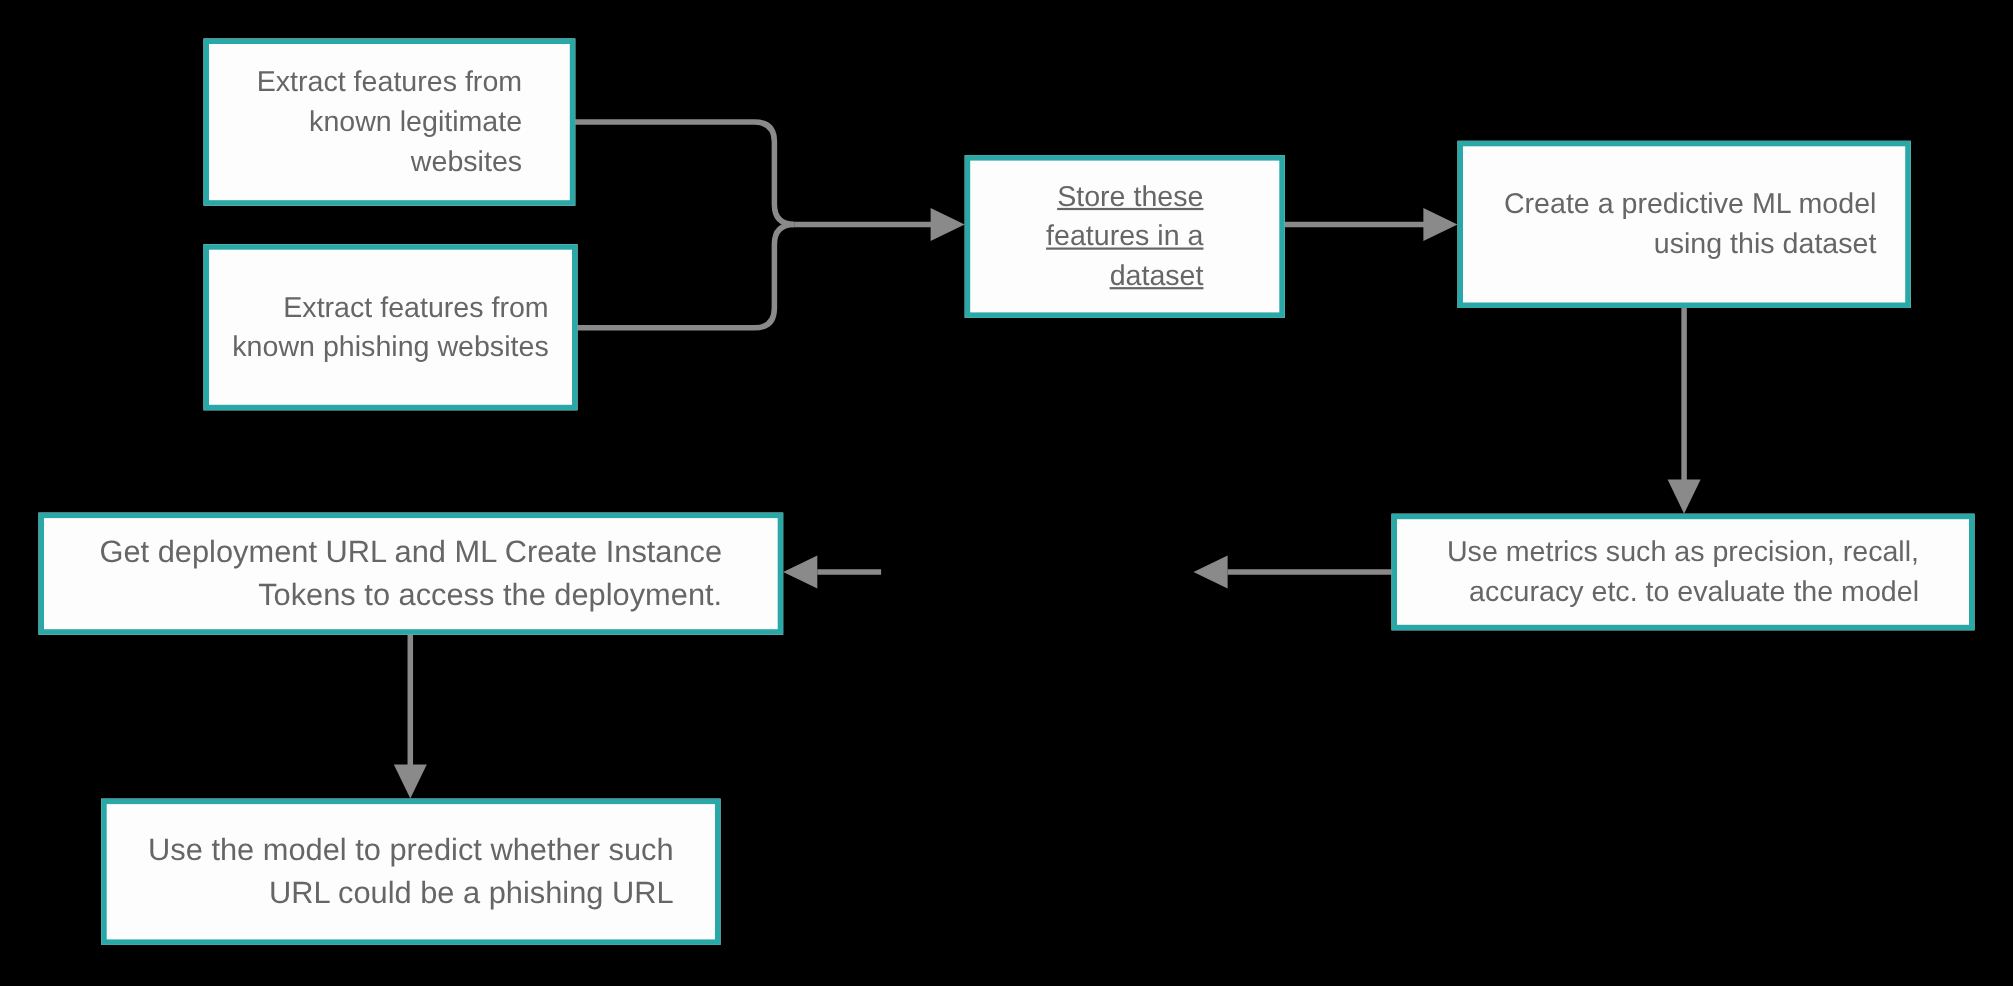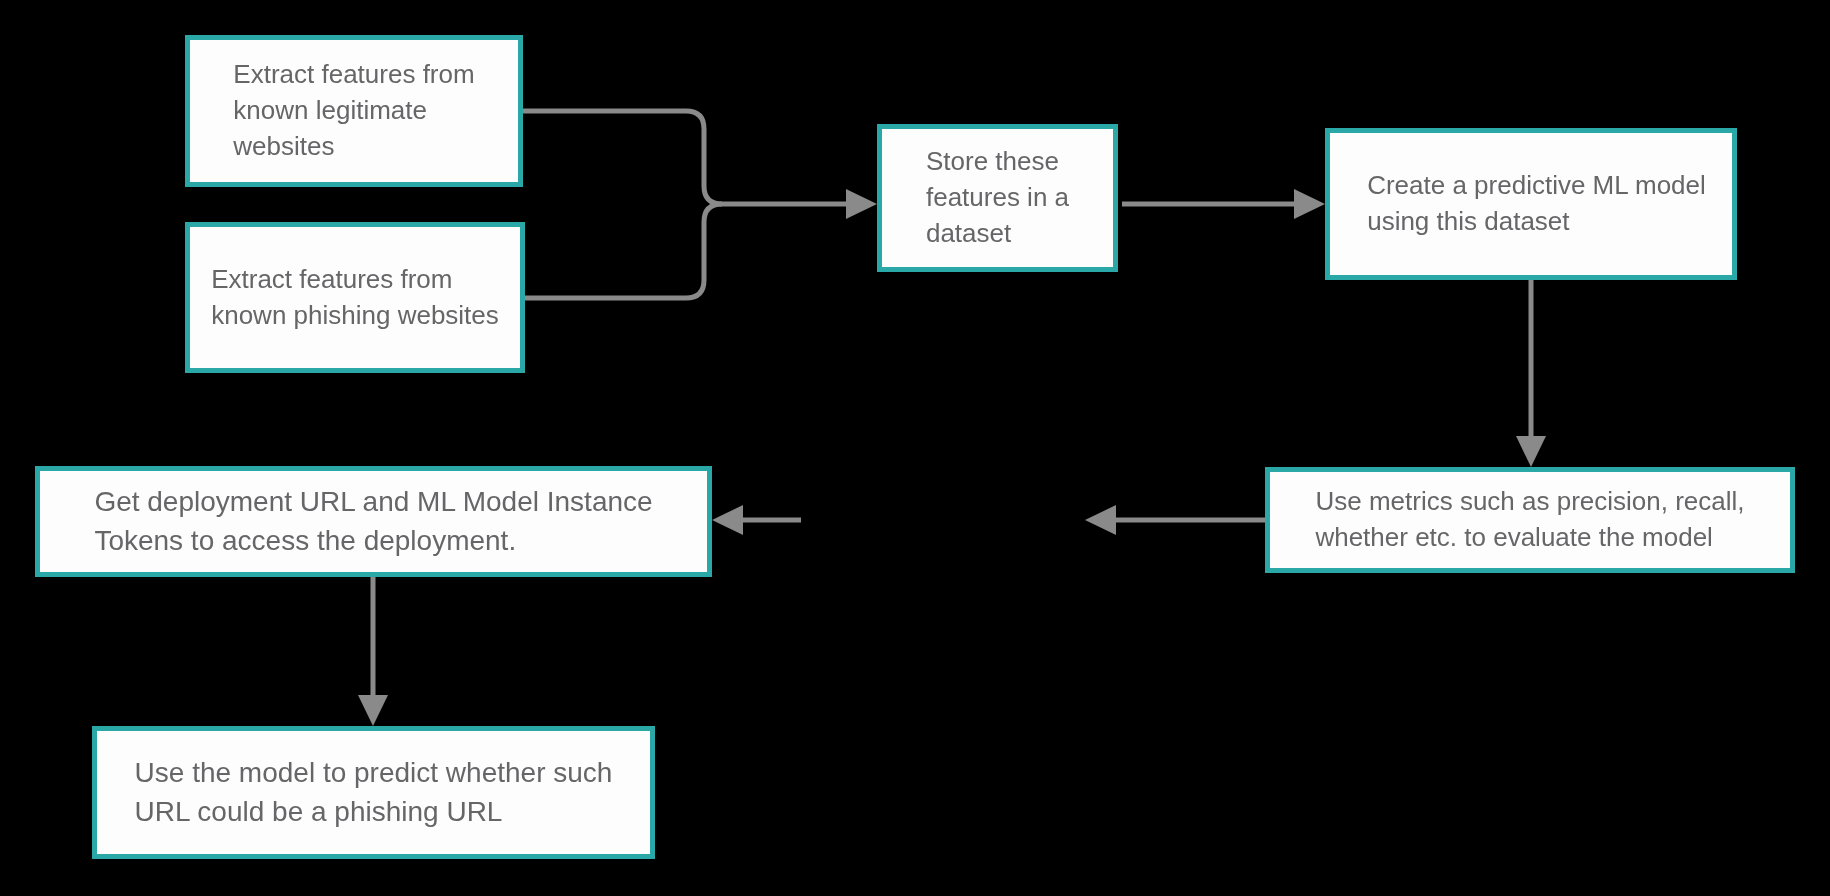--- a/index.html
+++ b/index.html
@@ -34,34 +34,34 @@
     stroke: none;
   }
   .node {
     position: absolute;
     background: var(--box-bg);
     border: 5px solid var(--accent);
     color: var(--text);
     display: flex;
     align-items: center;
     justify-content: center;
-    text-align: left;
+    text-align: right;
     white-space: pre-line;
     font-size: 26px;
     line-height: 1.38;
     padding: 4px 8px;
   }
   .node.large {
     font-size: 28px;
     line-height: 1.36;
   }
   
   #node-extract-legitimate { left: 185px; top: 35px;  width: 338px; height: 152px; }
   #node-extract-phishing   { left: 185px; top: 222px; width: 340px; height: 151px; }
-  #node-store-features     { left: 877px; top: 124px; width: 241px; height: 148px; }
+  #node-store-features     { left: 877px; top: 141px; width: 291px; height: 148px; text-decoration: underline; }
   #node-create-model       { left: 1325px; top: 128px; width: 412px; height: 152px; padding-left: 19px; }
   #node-evaluate-model     { left: 1265px; top: 467px; width: 530px; height: 106px; }
   #node-deploy-model       { left: 801px; top: 463px; width: 284px; height: 114px; }
   #node-get-deployment     { left: 35px;  top: 466px; width: 677px; height: 111px; }
   #node-predict-url        { left: 92px;  top: 726px; width: 563px; height: 133px; }
 </style>
 </head>
 <body>
 
 <div class="canvas">
@@ -115,22 +115,22 @@
 known phishing websites</div>
 
   <div class="node" id="node-store-features">Store these
 features in a
 dataset</div>
 
   <div class="node" id="node-create-model">Create a predictive ML model
 using this dataset</div>
 
   <div class="node" id="node-evaluate-model">Use metrics such as precision, recall,
-whether etc. to evaluate the model</div>
+accuracy etc. to evaluate the model</div>
 
 
-  <div class="node large" id="node-get-deployment">Get deployment URL and ML Model Instance
+  <div class="node large" id="node-get-deployment">Get deployment URL and ML Create Instance
 Tokens to access the deployment.</div>
 
   <div class="node large" id="node-predict-url">Use the model to predict whether such
 URL could be a phishing URL</div>
 
 </div>
 
 </body></html>

